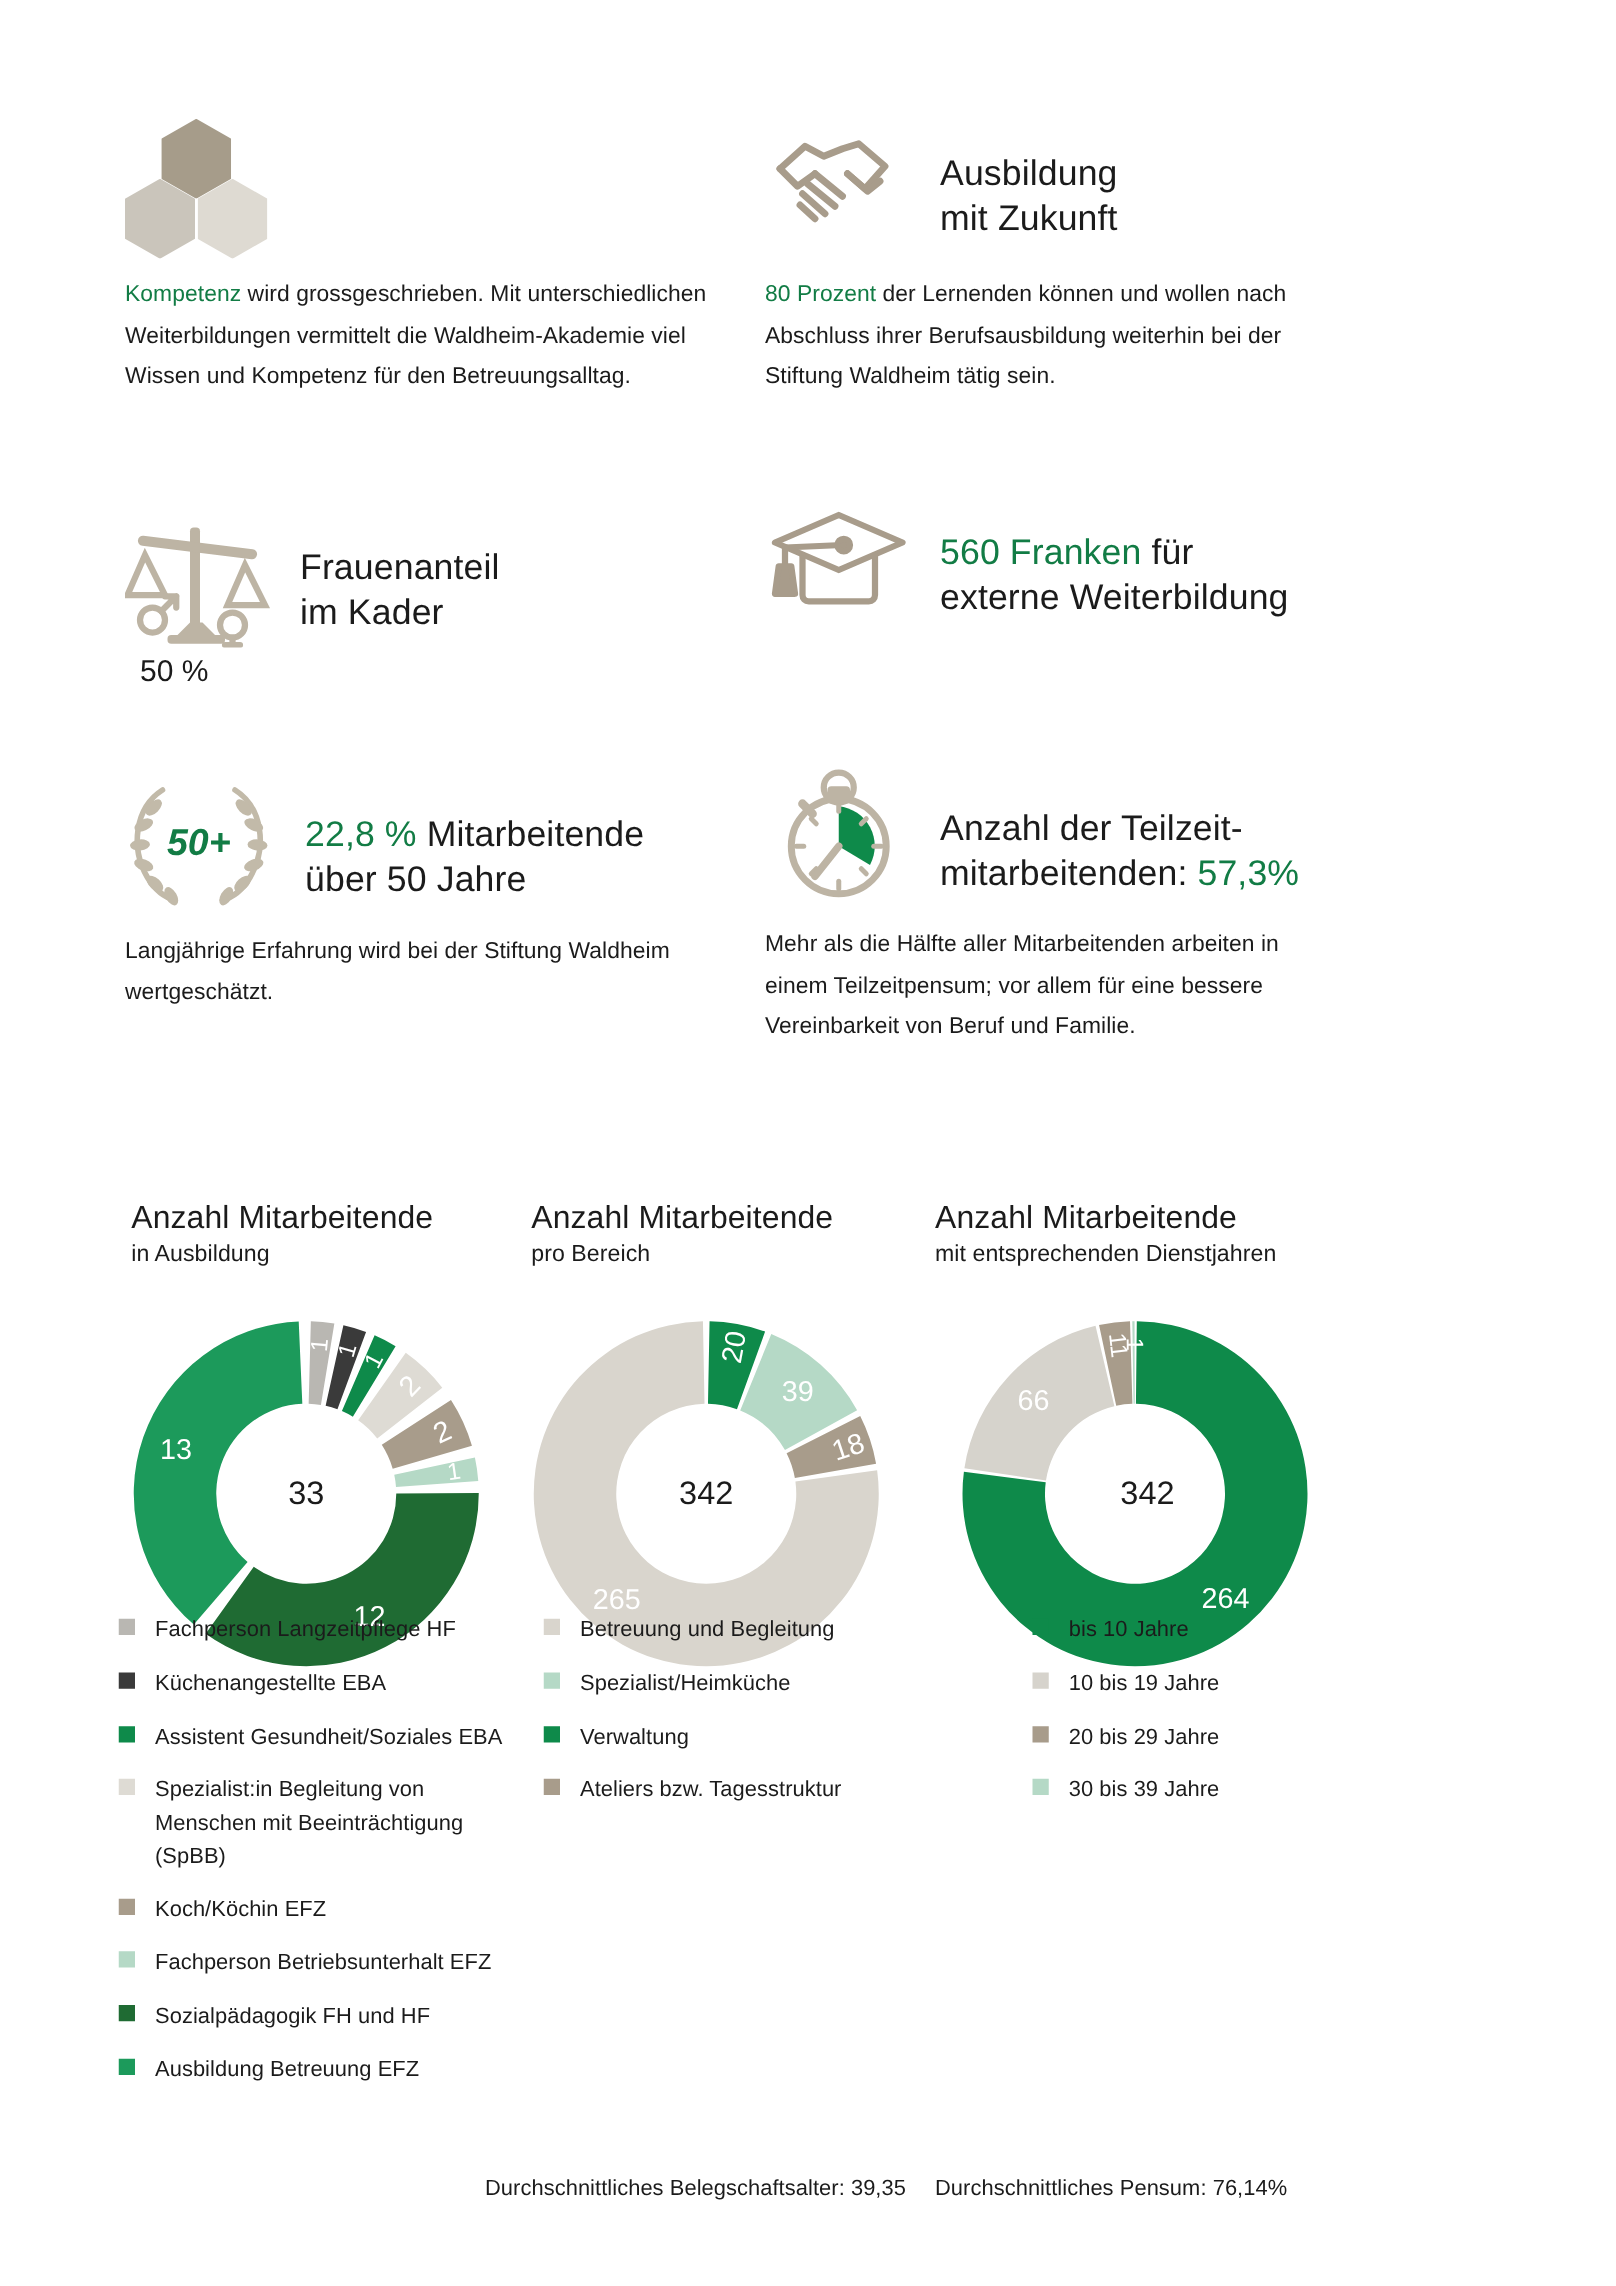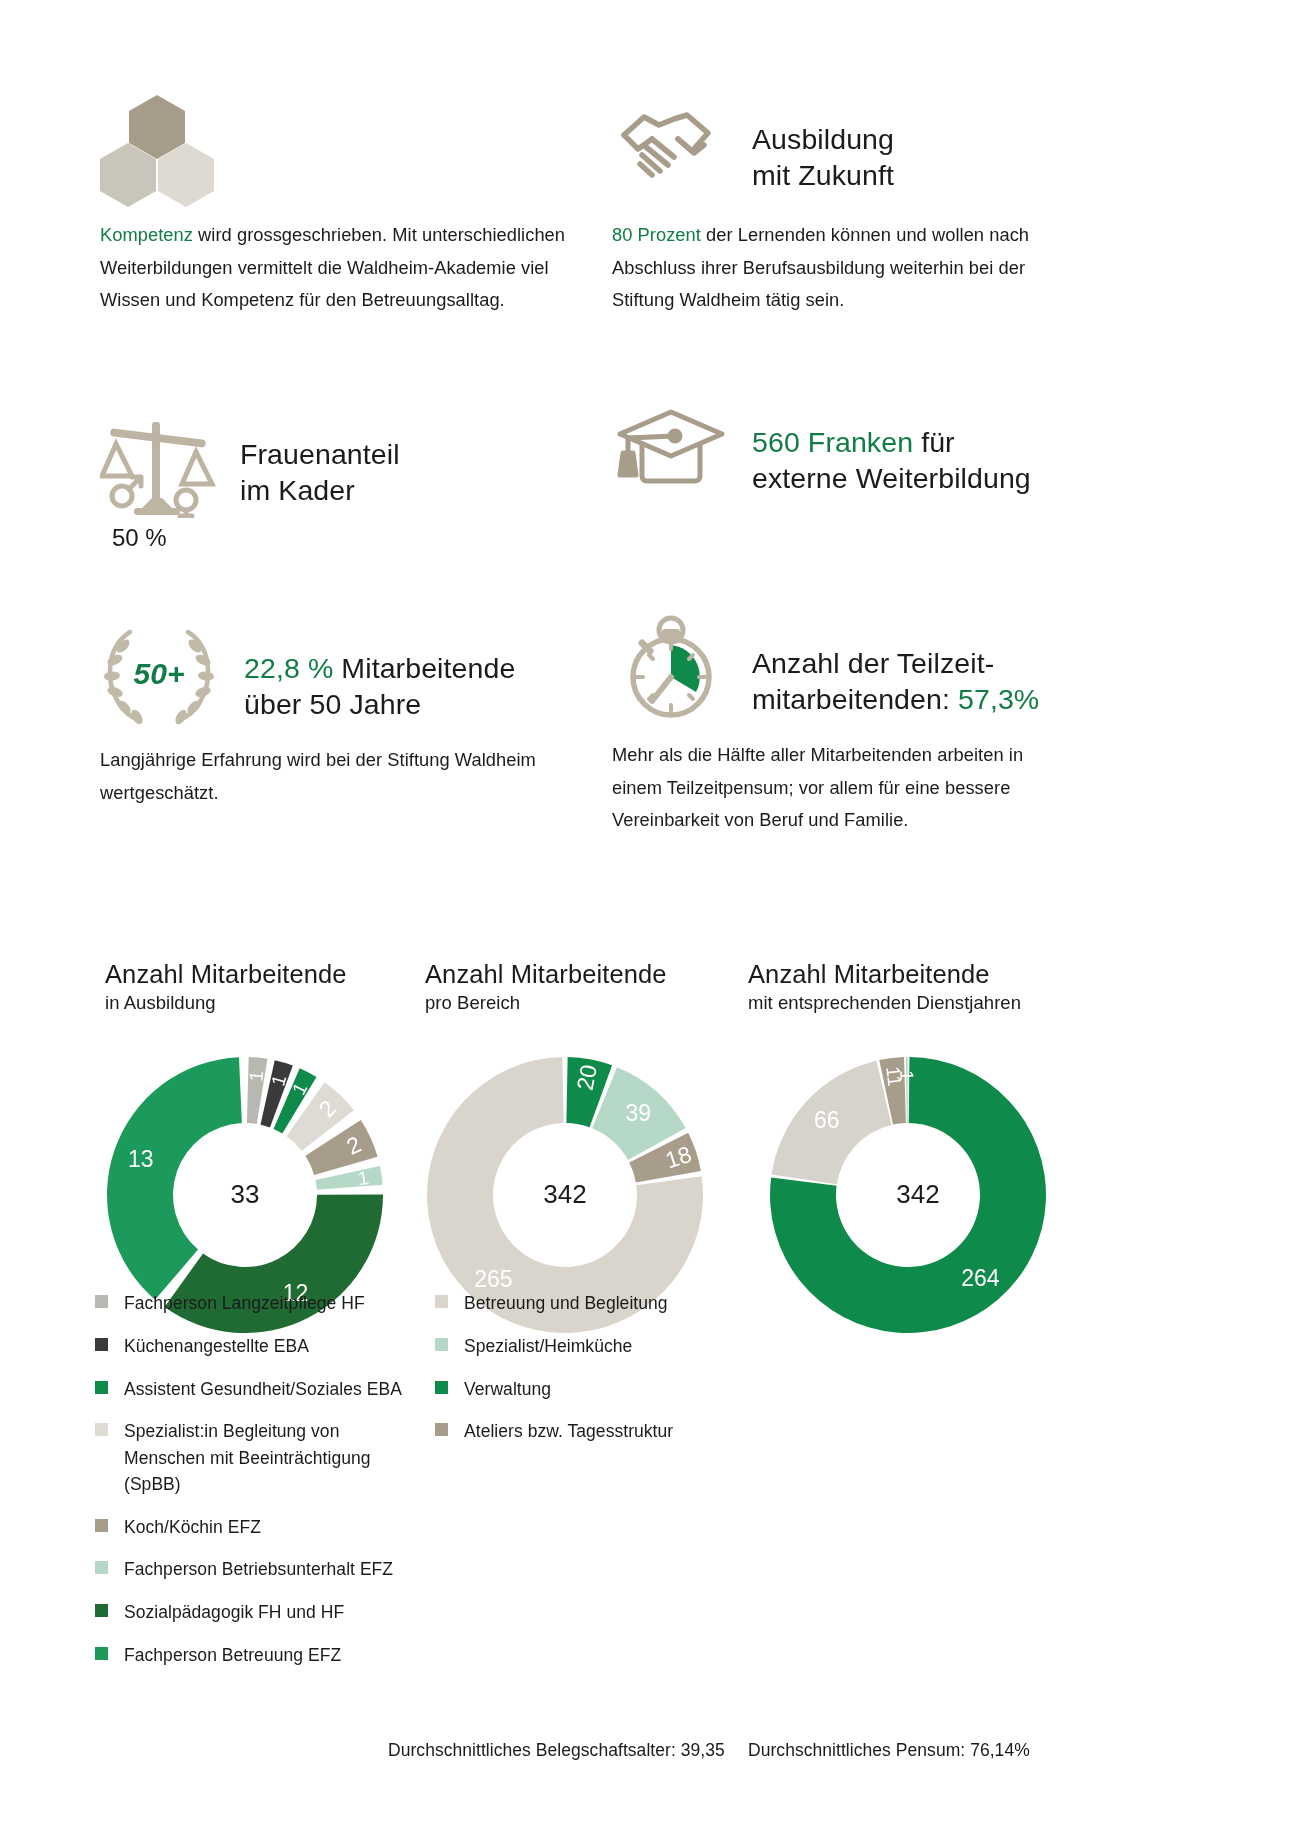--- a/index.html
+++ b/index.html
@@ -336,21 +336,21 @@
         <div class="legend-row">
           <span class="legend-swatch" style="background: rgb(181, 217, 198);"></span>
           <span class="legend-label">Fachperson Betriebsunterhalt EFZ</span>
         </div>
         <div class="legend-row">
           <span class="legend-swatch" style="background: rgb(31, 107, 51);"></span>
           <span class="legend-label">Sozialpädagogik FH und HF</span>
         </div>
         <div class="legend-row">
           <span class="legend-swatch" style="background: rgb(28, 154, 91);"></span>
-          <span class="legend-label">Fachperson Betreuung EFZ</span>
+          <span class="legend-label">Ausbildung Betreuung EFZ</span>
         </div>
       </div>
   </div>
 
   <div class="chart-col" style="left:425px; width:310px;">
     <div class="chart-title">Anzahl Mitarbeitende</div>
     <div class="chart-sub">pro Bereich</div>
     <div class="donut-wrap">
       <svg id="donut1" width="280" height="280" viewBox="0 0 280 280" aria-hidden="true">
           <path d="M 142.64924705115718 2.025431727213089 A 138 138 0 0 1 187.09155467753536 10.283441773793982 L 164.5695067882793 72.32179570806642 A 72 72 0 0 0 141.38221585277765 68.01326872724161 Z" fill="#0e8a4a"></path>
@@ -393,18 +393,36 @@
           <text x="212.42661321198415" y="223.16287692619613" text-anchor="middle" dominant-baseline="central" font-family="Liberation Sans, sans-serif" font-size="23" fill="#ffffff">264</text>
           <path d="M 3.5139377108283156 119.6148387105633 A 138 138 0 0 1 108.41353468157175 5.663500087698708 L 123.52010505125483 69.91139135010367 A 72 72 0 0 0 68.78988054477999 129.3642636750765 Z" fill="#d6d3cc"></path>
           <text x="58.864367130967054" y="65.30938828111326" text-anchor="middle" dominant-baseline="central" font-family="Liberation Sans, sans-serif" font-size="23" fill="#ffffff">66</text>
           <path d="M 111.23379350221133 5.031465282731261 A 138 138 0 0 1 136.02009890446624 2.0574018394978566 L 137.92352986319978 68.02994878582497 A 72 72 0 0 0 124.99154443593635 69.58163406055543 Z" fill="#a89c8b"></path>
           <text x="125.76114707610185" y="21.33119421089806" text-anchor="middle" dominant-baseline="central" font-family="Liberation Sans, sans-serif" font-size="19" fill="#ffffff" transform="rotate(443.1578947368421 125.76114707610185 21.33119421089806)">11</text>
           <path d="M 137.81971518207718 2.0172244151005145 A 138 138 0 0 1 139.64505553716177 2.000456470217614 L 139.81481158460613 68.00023815837442 A 72 72 0 0 0 138.8624600949968 68.00898665135679 Z" fill="#b5d9c6"></path>
           <text x="138.90211148147026" y="20.48504260637131" text-anchor="middle" dominant-baseline="central" font-family="Liberation Sans, sans-serif" font-size="19" fill="#ffffff" transform="rotate(449.4736842105263 138.90211148147026 20.48504260637131)">1</text>
         </svg>
       <div class="donut-center" style="left:20px;">342</div>
     </div>
+    <div class="legend" id="legend2" style="left:78px; width:260px;">
+        <div class="legend-row">
+          <span class="legend-swatch" style="background: rgb(14, 138, 74);"></span>
+          <span class="legend-label">bis 10 Jahre</span>
+        </div>
+        <div class="legend-row">
+          <span class="legend-swatch" style="background: rgb(214, 211, 204);"></span>
+          <span class="legend-label">10 bis 19 Jahre</span>
+        </div>
+        <div class="legend-row">
+          <span class="legend-swatch" style="background: rgb(168, 156, 139);"></span>
+          <span class="legend-label">20 bis 29 Jahre</span>
+        </div>
+        <div class="legend-row">
+          <span class="legend-swatch" style="background: rgb(181, 217, 198);"></span>
+          <span class="legend-label">30 bis 39 Jahre</span>
+        </div>
+      </div>
   </div>
 
 </div>
 
 <div class="footnote" style="left:388px; top:1740px;">Durchschnittliches Belegschaftsalter: 39,35</div>
 <div class="footnote" style="left:748px; top:1740px;text-align:right;">Durchschnittliches Pensum: 76,14%</div>
 
 </body></html>

